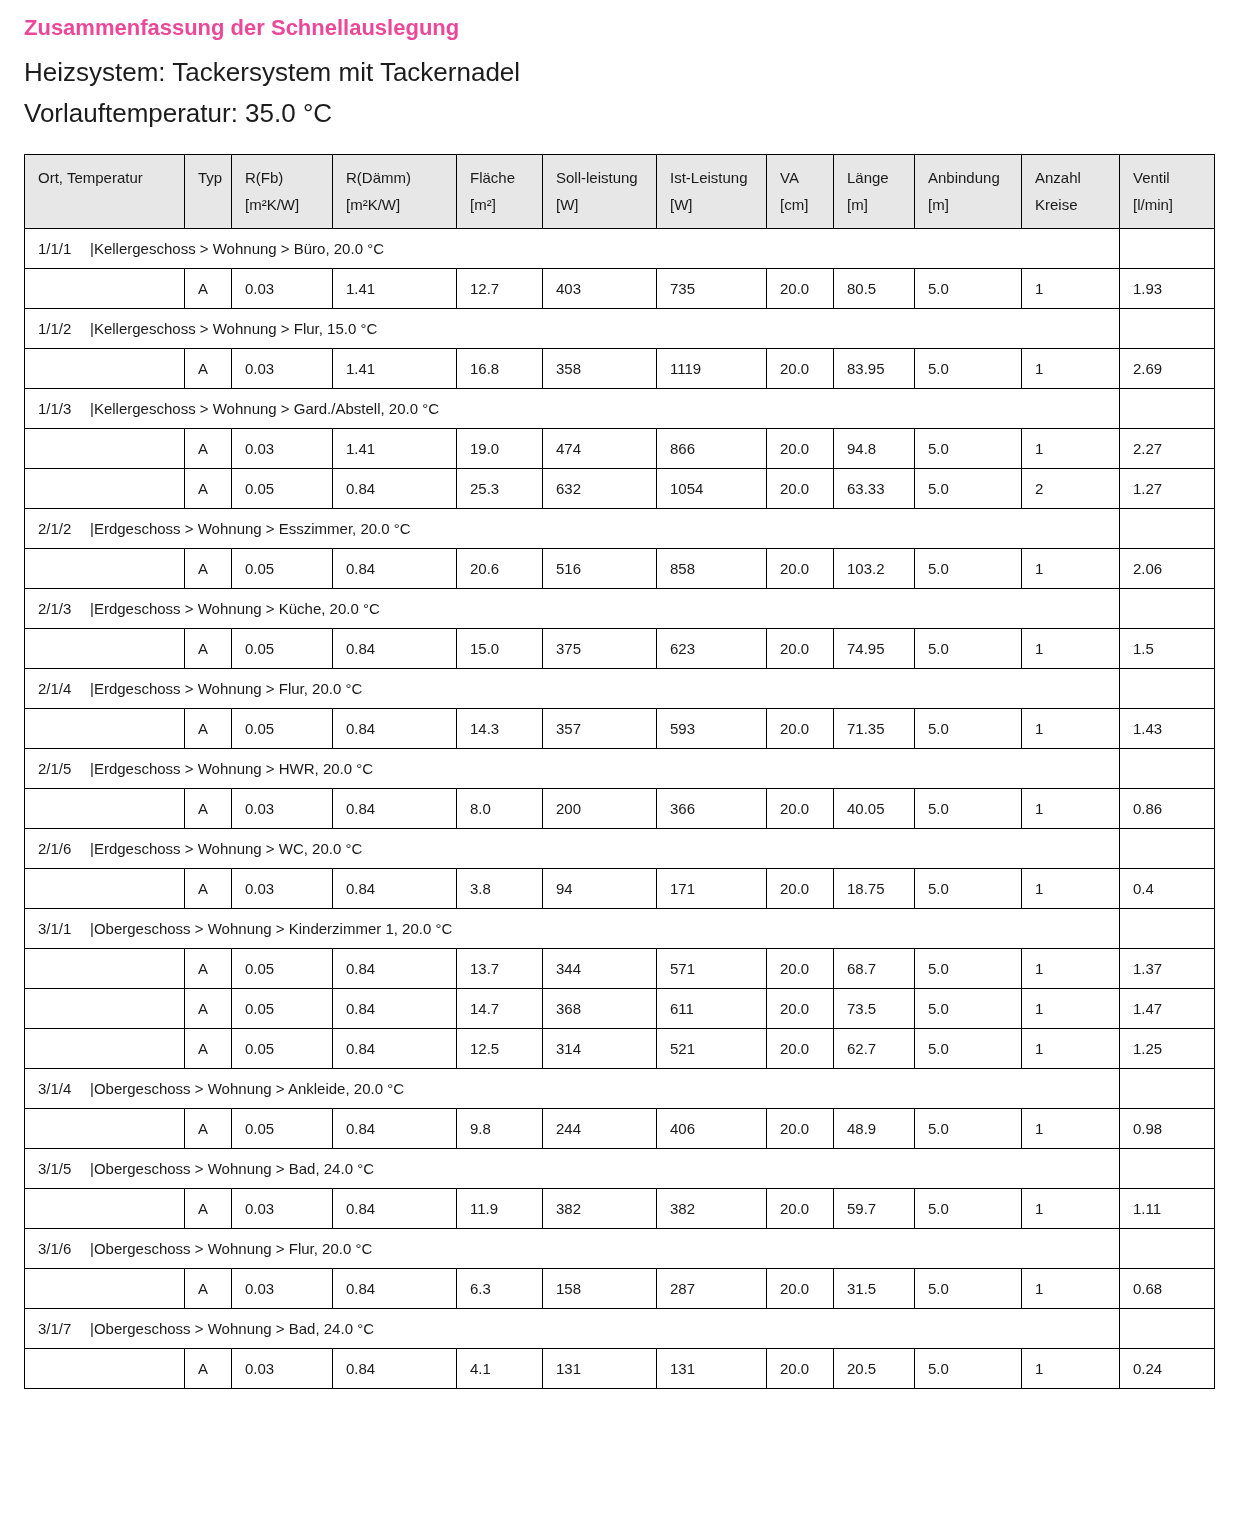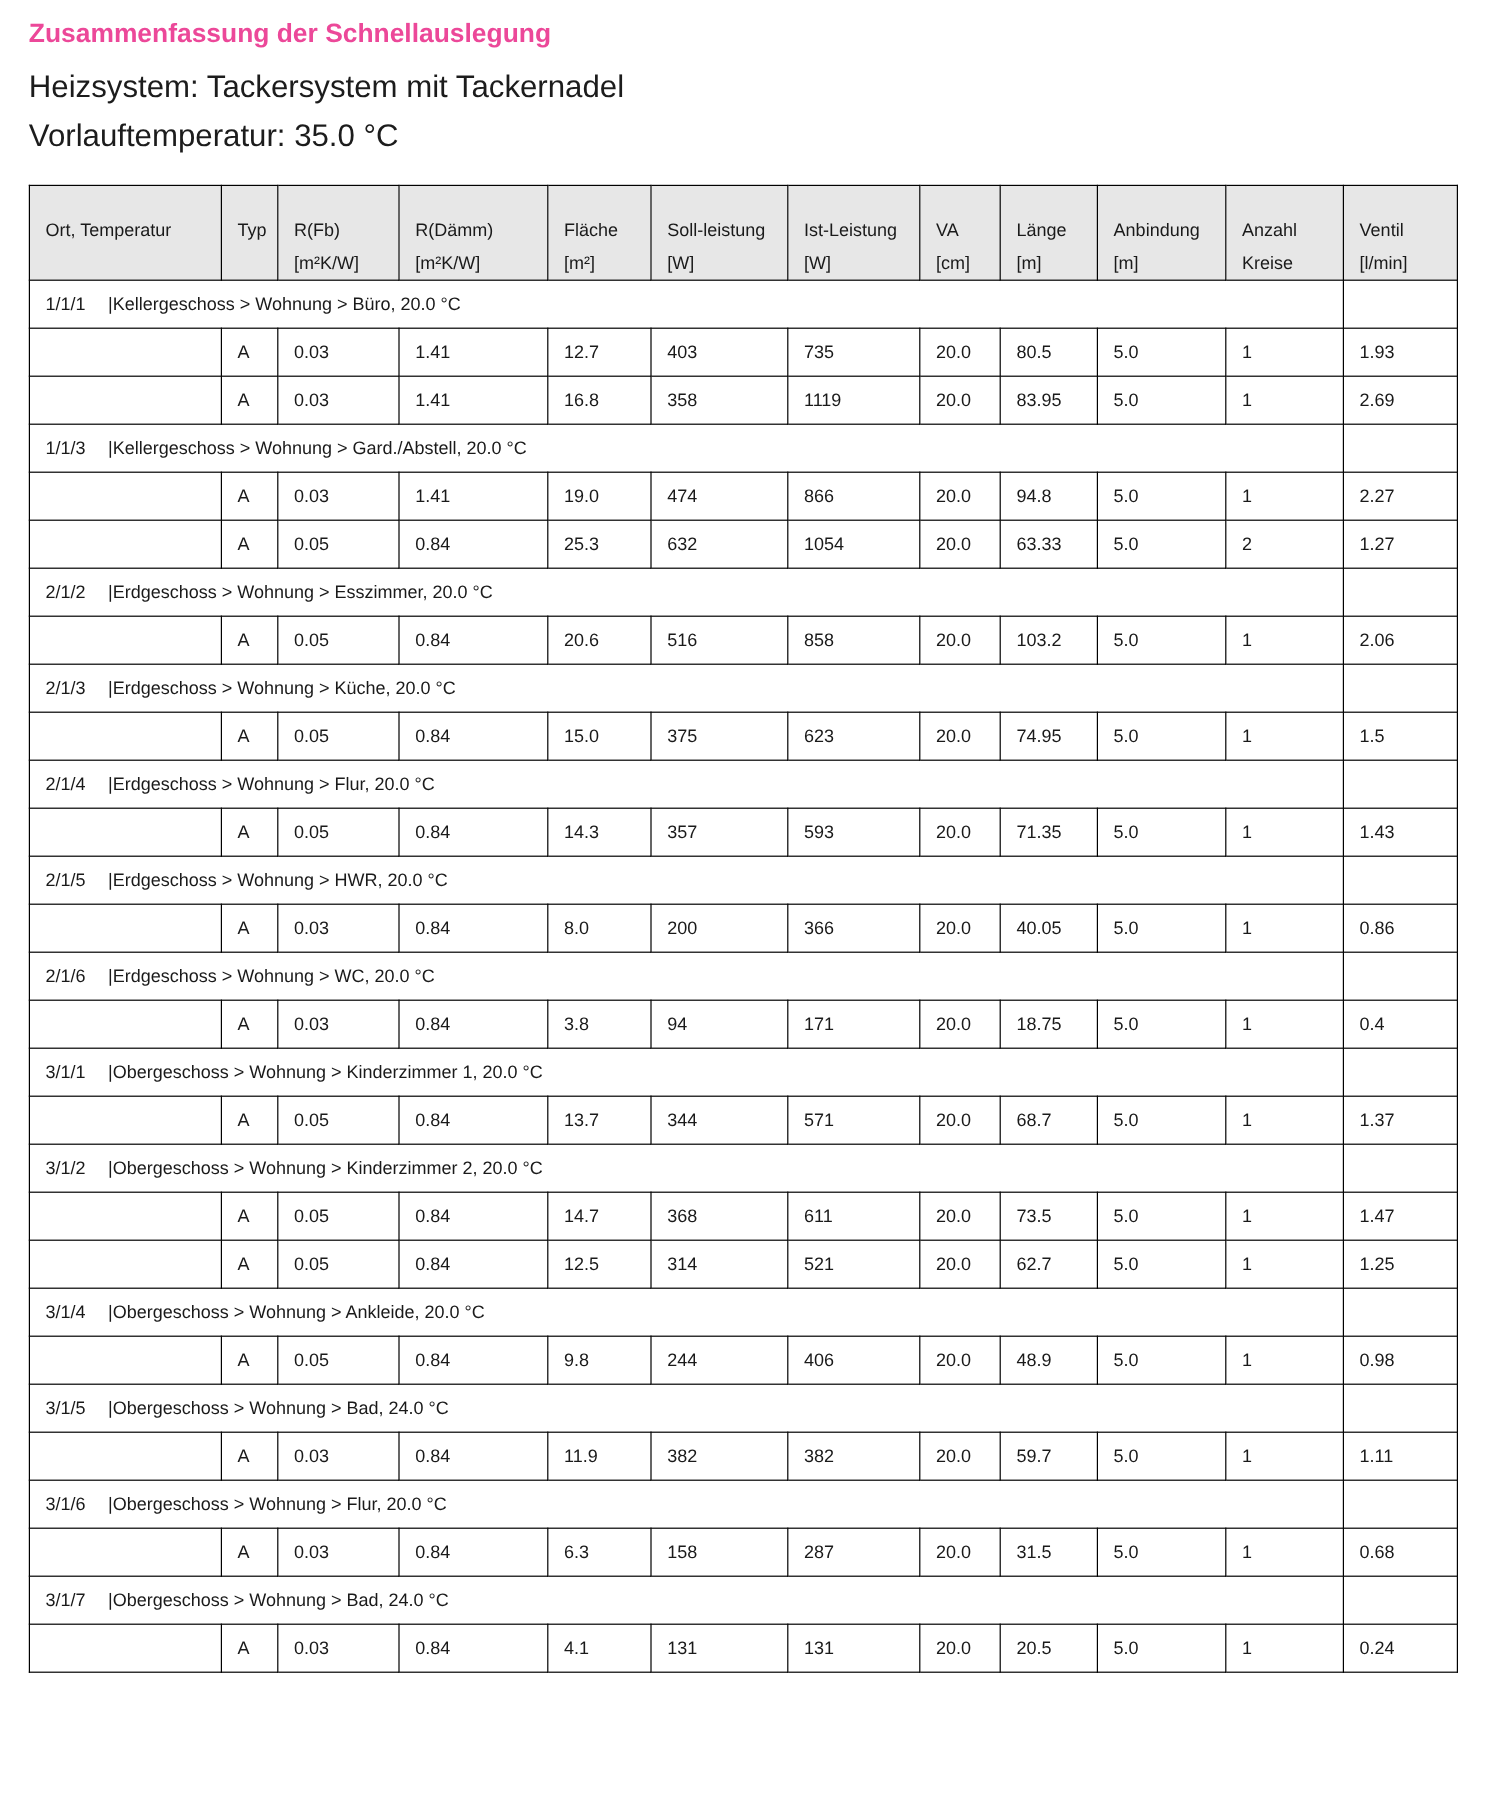--- a/index.html
+++ b/index.html
@@ -54,21 +54,21 @@
     font-weight: 400;
     text-align: left;
     padding: 0 4px 0 13px;
     overflow: hidden;
     white-space: nowrap;
   }
   table.summary thead th {
     background: #e7e7e7;
     height: 74px;
     vertical-align: top;
-    padding-top: 24px;
+    padding-top: 9px;
     line-height: 27px;
     box-sizing: border-box;
   }
   .h-label, .h-unit { font-weight: 400; }
 
   table.summary tbody tr { height: 40px; }
   table.summary tbody td { vertical-align: middle; }
 
   .loc-cell { }
   .loc-id {
@@ -183,20 +183,26 @@
     <td>12.7</td>
     <td>403</td>
     <td>735</td>
     <td>20.0</td>
     <td>80.5</td>
     <td>5.0</td>
     <td>1</td>
     <td>1.93</td>
   </tr>
 
+  <tr class="loc-row">
+    <td class="loc-cell" colspan="11">
+      <span class="loc-id">1/1/2</span><span class="loc-sep">|</span><span class="loc-path">Kellergeschoss &gt; Wohnung &gt; Flur, 15.0 °C</span>
+    </td>
+    <td></td>
+  </tr>
   <tr class="data-row">
     <td></td>
     <td>A</td>
     <td>0.03</td>
     <td>1.41</td>
     <td>16.8</td>
     <td>358</td>
     <td>1119</td>
     <td>20.0</td>
     <td>83.95</td>
@@ -360,26 +366,20 @@
     <td>13.7</td>
     <td>344</td>
     <td>571</td>
     <td>20.0</td>
     <td>68.7</td>
     <td>5.0</td>
     <td>1</td>
     <td>1.37</td>
   </tr>
 
-  <tr class="loc-row">
-    <td class="loc-cell" colspan="11">
-      <span class="loc-id">3/1/2</span><span class="loc-sep">|</span><span class="loc-path">Obergeschoss &gt; Wohnung &gt; Kinderzimmer 2, 20.0 °C</span>
-    </td>
-    <td></td>
-  </tr>
   <tr class="data-row">
     <td></td>
     <td>A</td>
     <td>0.05</td>
     <td>0.84</td>
     <td>14.7</td>
     <td>368</td>
     <td>611</td>
     <td>20.0</td>
     <td>73.5</td>

